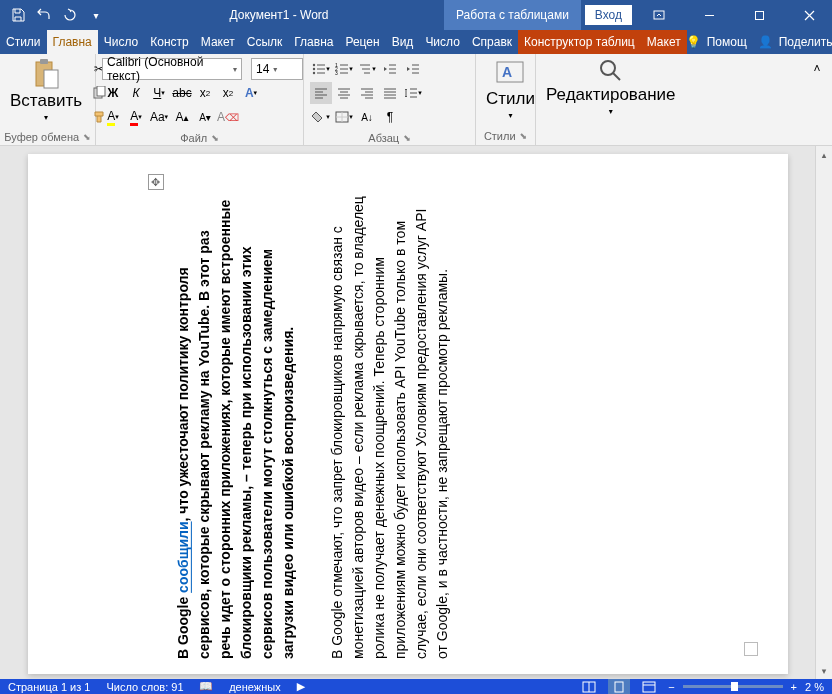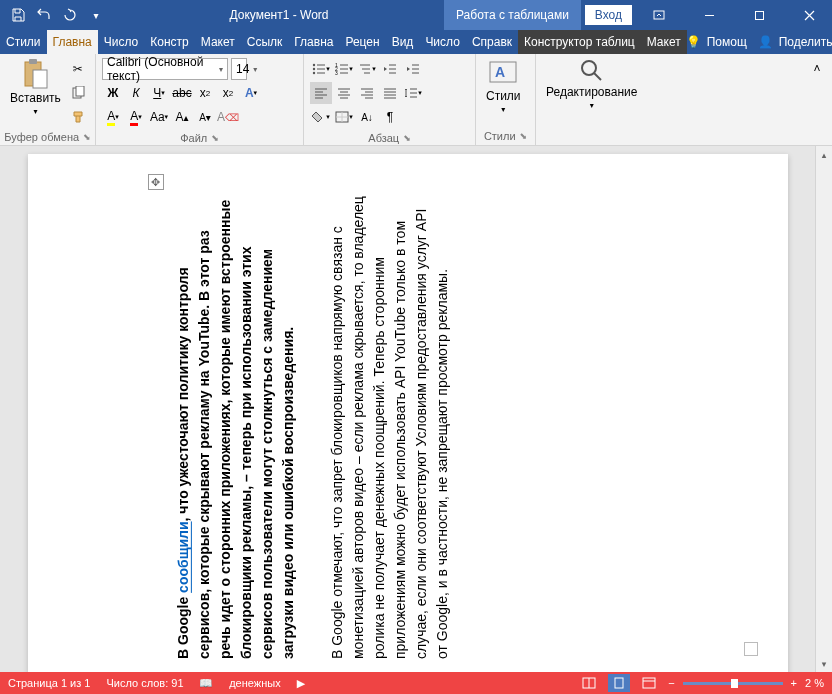--- a/index.html
+++ b/index.html
@@ -10,48 +10,48 @@
 .qat svg{fill:#fff}
 .title-center{flex:1;text-align:center;font-size:12px}
 .title-right{display:flex;align-items:center;gap:4px}
 .tbl-tools{background:#4e7cc0;padding:0 12px;height:30px;display:flex;align-items:center}
 .signin{background:#fff;color:#2b579a;padding:2px 10px;font-size:12px;height:20px;display:flex;align-items:center}
 .winbtn{width:46px;height:30px;display:flex;align-items:center;justify-content:center;cursor:pointer}
 .winbtn svg{stroke:#fff;fill:none}
 .tabs{height:24px;background:#2b579a;display:flex;color:#fff}
 .tab{padding:0 6px;height:24px;display:flex;align-items:center;font-size:12px;cursor:pointer;white-space:nowrap}
 .tab.active{background:#f3f3f3;color:#a16207}
-.tab.context{background:#404040}
+.tab.context{background:#c2410c}
 .tabs-right{margin-left:auto;display:flex;align-items:center;gap:12px;padding-right:14px}
 .tabs-right .lnk{display:flex;align-items:center;gap:5px;cursor:pointer}
 .ribbon{height:92px;background:#f3f3f3;border-bottom:1px solid #d4d4d4;display:flex}
 .group{border-right:1px solid #d4d4d4;display:flex;flex-direction:column;padding:2px 4px 0}
 .group-body{flex:1;display:flex;align-items:flex-start}
 .group-label{height:18px;font-size:11px;color:#666;text-align:center;display:flex;align-items:center;justify-content:center;gap:4px}
 .group-label .dlg{font-size:9px;cursor:pointer;color:#888}
 .bigbtn{display:flex;flex-direction:column;align-items:center;justify-content:center;padding:2px 6px;cursor:pointer;gap:2px}
-.bigbtn .lbl{font-size:12px;line-height:1.1;text-align:right}
+.bigbtn .lbl{font-size:17px;line-height:1.1;text-align:right}
 .smbtn{width:22px;height:22px;display:flex;align-items:center;justify-content:center;cursor:pointer}
 .col{display:flex;flex-direction:column}
 .row{display:flex;align-items:center;gap:1px}
 .combo{height:22px;border:1px solid #ababab;background:#fff;display:flex;align-items:center;padding:0 4px;font-size:12px;cursor:pointer}
 .combo .arr{margin-left:4px;font-size:8px;color:#666}
 .doc-area{flex:1;background:#e6e6e6;display:flex;position:relative;overflow:hidden}
 .vscroll{width:17px;background:#f0f0f0;border-left:1px solid #d4d4d4;position:relative}
 .vscroll .arrup,.vscroll .arrdn{height:17px;display:flex;align-items:center;justify-content:center;font-size:9px;color:#666;cursor:pointer}
 .vscroll .arrdn{position:absolute;bottom:0;width:100%}
 .page-wrap{flex:1;overflow:hidden;display:flex;justify-content:center;padding-top:8px}
 .page{width:760px;background:#fff;box-shadow:0 2px 6px rgba(0,0,0,0.2);position:relative;height:520px}
 .anchor{position:absolute;left:120px;top:20px;width:16px;height:16px;border:1px solid #999;display:flex;align-items:center;justify-content:center;font-size:11px;color:#666;cursor:move}
 .text-content{position:absolute;left:145px;top:35px;width:480px;height:470px;display:flex;gap:28px;padding-top:6px}
 .para{writing-mode:vertical-rl;transform:rotate(180deg);font-size:14px;line-height:1.5;font-family:Arial,sans-serif;color:#000;text-align:left}
 .para.bold{font-weight:bold}
 .para .link{color:#0563c1;text-decoration:underline}
 .sq{position:absolute;right:30px;bottom:18px;width:14px;height:14px;border:1px solid #bbb}
-.statusbar{height:22px;background:#ef4444;color:#fff;display:flex;align-items:center;font-size:11px;padding:0 8px;gap:16px}
+.statusbar{height:15px;background:#1d4ed8;color:#fff;display:flex;align-items:center;font-size:11px;padding:0 8px;gap:16px}
 .statusbar .right{margin-left:auto;display:flex;align-items:center;gap:8px}
 .viewbtn{width:22px;height:18px;display:flex;align-items:center;justify-content:center;cursor:pointer}
 .viewbtn.active{background:#4e7cc0}
 .zoom-slider{width:100px;height:3px;background:#6b8bc4;position:relative;cursor:pointer}
 .zoom-slider .thumb{position:absolute;left:48px;top:-3px;width:7px;height:9px;background:#fff}
 </style>
 </head>
 <body>
 
 <div class="titlebar">
@@ -156,25 +156,25 @@
     </div>
     <div class="group-label">
         <span>Буфер обмена</span>
         <span class="dlg">⬊</span>
       </div>
   </div>
 
   <div class="group" style="width:208px">
     <div class="group-body col" style="gap:2px;padding:2px">
       <div class="row">
-        <div class="combo" style="width:126px">
+        <div class="combo" style="width:140px">
             <span>Calibri (Основной текст)</span>
             <span class="arr">▾</span>
           </div>
-        <div class="combo" style="width:16px;margin-left:2px">
+        <div class="combo" style="width:52px;margin-left:8px">
             <span>14</span>
             <span class="arr">▾</span>
           </div>
       </div>
       <div class="row">
         <div class="smbtn">
             <b>Ж</b>
           </div>
         <div class="smbtn">
             <i>К</i>

